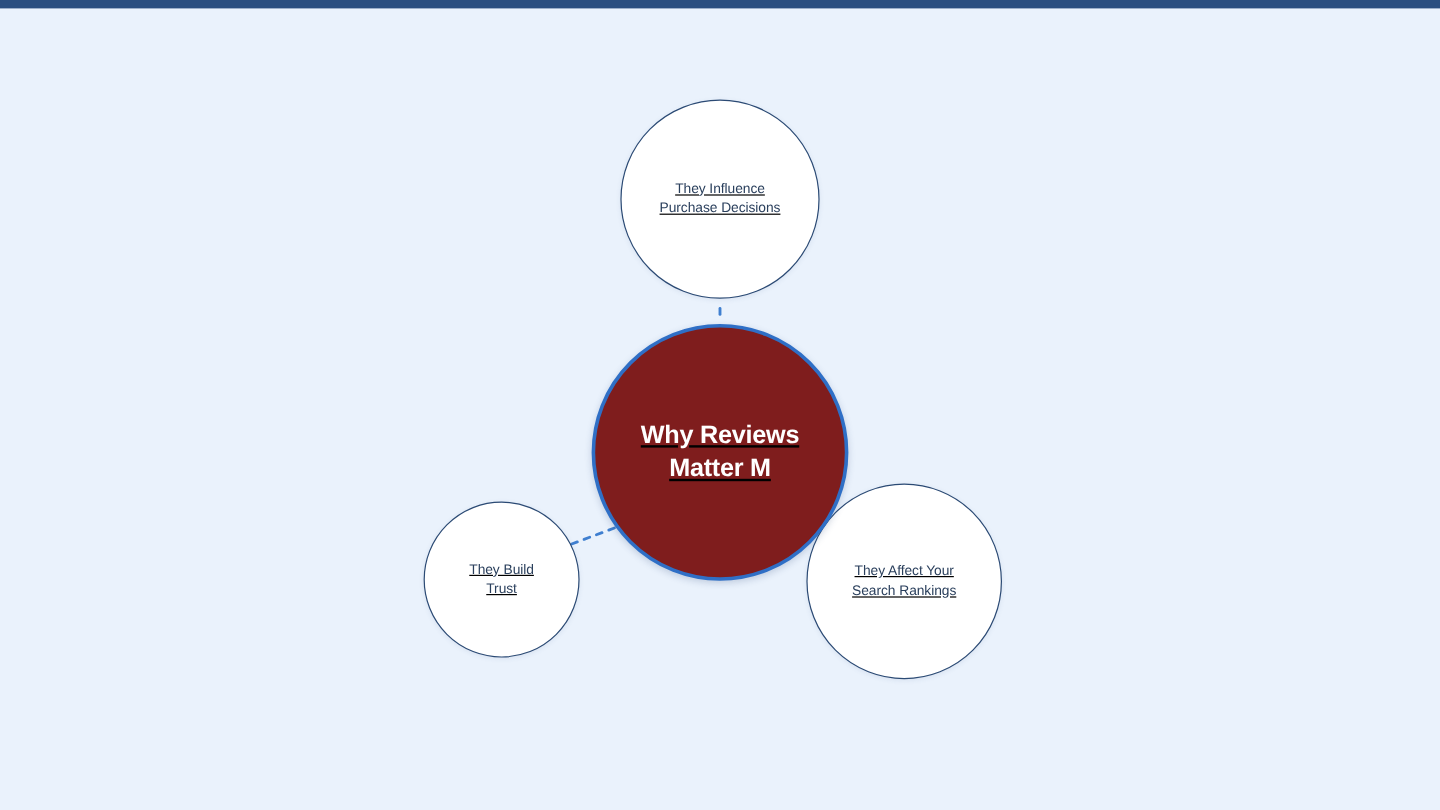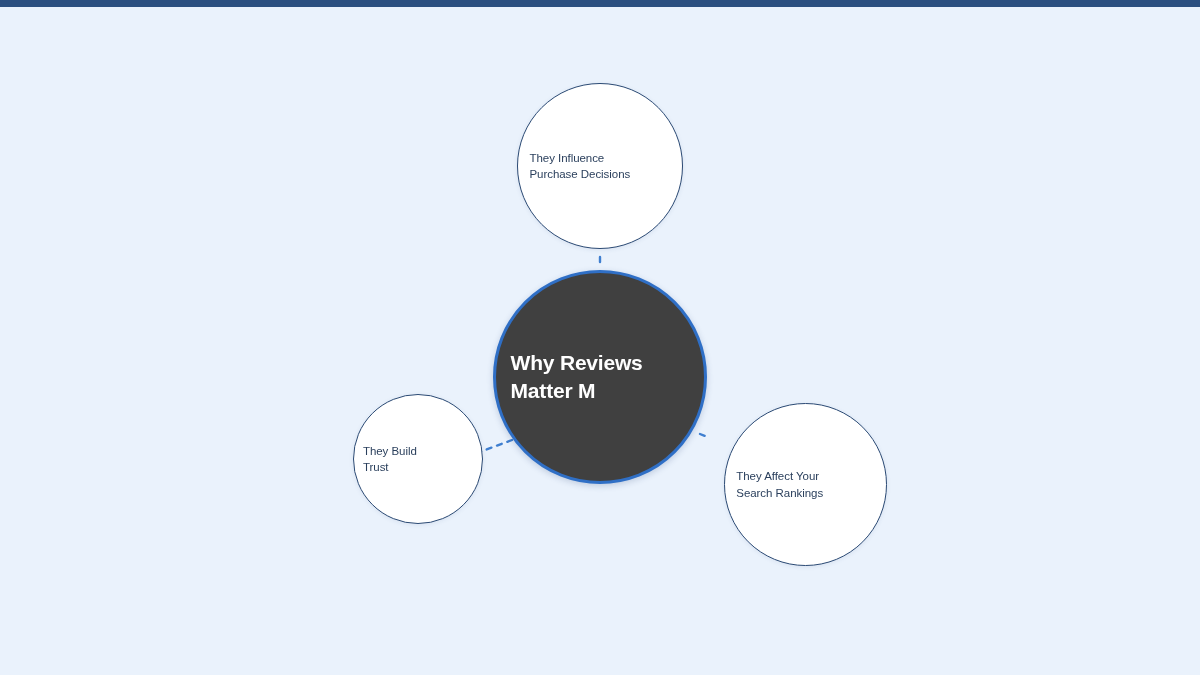--- a/index.html
+++ b/index.html
@@ -54,24 +54,25 @@
     height: 675px;
     pointer-events: none;
   }
   .node {
     position: absolute;
     border-radius: 50%;
     box-sizing: border-box;
     display: flex;
     align-items: center;
     justify-content: center;
-    text-align: left;
+    text-align: center;
+    text-decoration: underline;
   }
   .node-center {
-    background: #404040;
+    background: #7f1d1d;
     border: 3px solid #2f6fc6;
     box-shadow: 0 2px 6px rgba(40,70,120,0.22);
   }
   .node-center .node-label {
     color: #ffffff;
     font-size: 21px;
     font-weight: bold;
     line-height: 1.32;
     letter-spacing: -0.2px;
   }
@@ -86,22 +87,22 @@
     line-height: 1.42;
     letter-spacing: -0.05px;
   }
   .node-label {
     width: 86%;
     white-space: pre-line;
   }
   
   #node-top     { left: 517px; top: 83px;  width: 166px; height: 166px; }
   #node-center  { left: 493px; top: 270px; width: 214px; height: 214px; }
-  #node-left    { left: 353px; top: 394px; width: 130px; height: 130px; }
-  #node-right   { left: 724px; top: 403px; width: 163px; height: 163px; }
+  #node-left    { left: 353px; top: 418px; width: 130px; height: 130px; }
+  #node-right   { left: 672px; top: 403px; width: 163px; height: 163px; }
 </style>
 </head>
 <body>
 
 <div class="slide">
 
   <div class="top-bar"></div>
 
 
   <div class="diagram">

